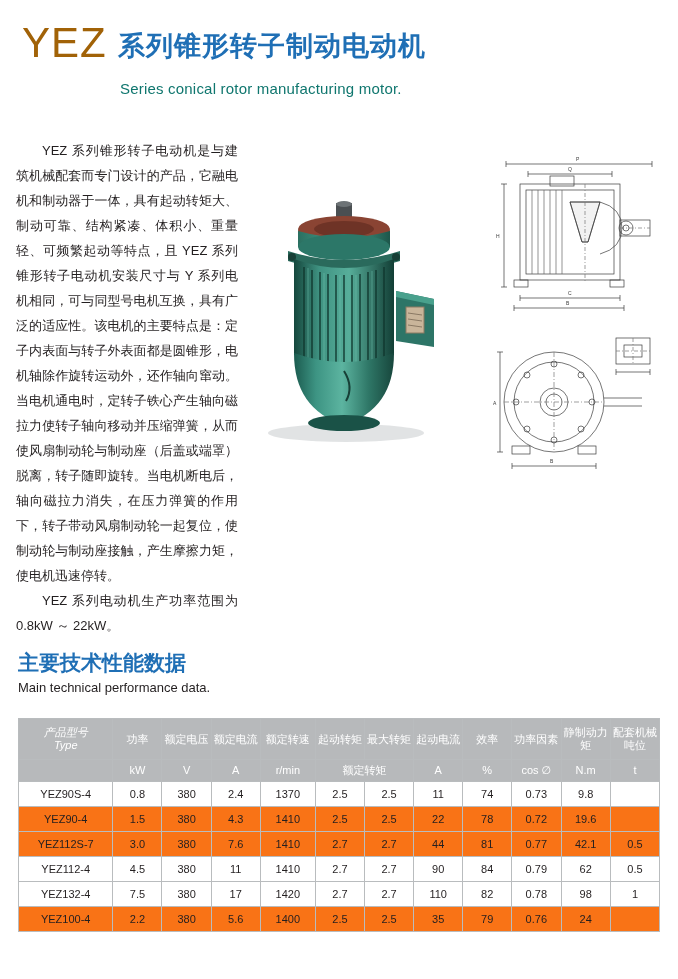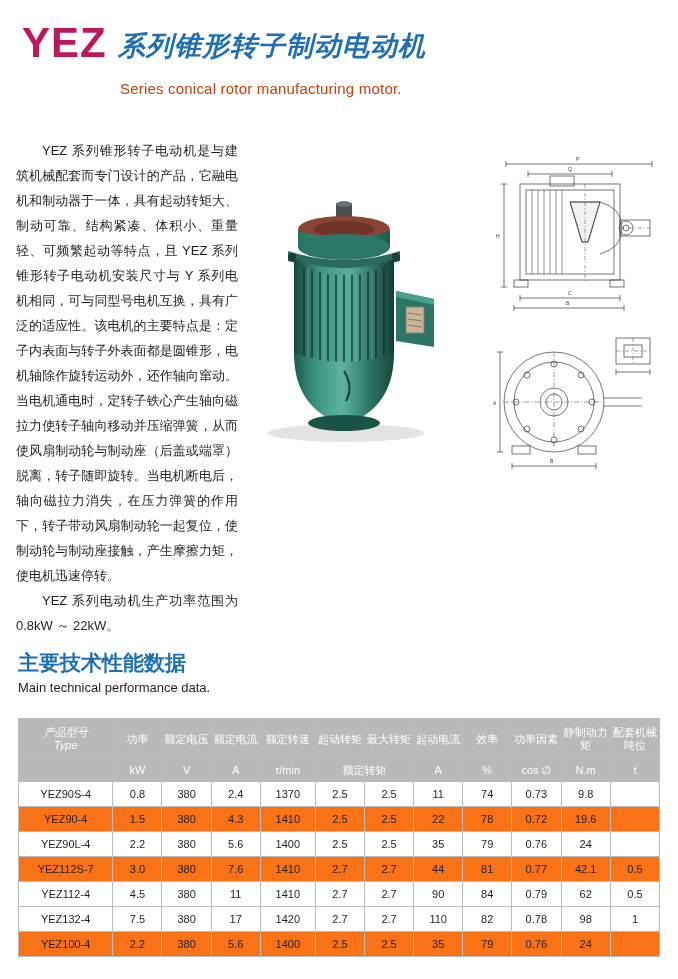--- a/index.html
+++ b/index.html
@@ -10,31 +10,31 @@
     color:#231f20;
     position:relative;
     overflow:hidden;
   }
   
   .header{
     position:absolute;left:0;top:0;width:678px;height:110px;
   }
   .brand{
     position:absolute;left:22px;top:22px;
-    font-size:42px;font-weight:bold;color:#be185d;
+    font-size:42px;font-weight:normal;color:#a16207;
     letter-spacing:1px;line-height:42px;
   }
   .brand-cn{
     position:absolute;left:118px;top:30px;
     font-size:27px;color:#1f6fb5;font-weight:bold;
-    line-height:32px;letter-spacing:1px;font-style:italic;
+    line-height:32px;letter-spacing:1px;
   }
   .brand-en{
     position:absolute;left:120px;top:80px;
-    font-size:15px;color:#c2410c;
+    font-size:15px;color:#0f766e;
     letter-spacing:.2px;
   }
 
   
   .body-text{
     position:absolute;left:16px;top:138px;width:222px;
     font-size:13px;line-height:25px;color:#231f20;
     text-align:justify;
   }
   .body-text p{margin:0;}
@@ -346,85 +346,71 @@
           <td>4.3</td>
           <td>1410</td>
           <td>2.5</td>
           <td>2.5</td>
           <td>22</td>
           <td>78</td>
           <td>0.72</td>
           <td>19.6</td>
           <td></td>
         </tr>
+        <tr class="alt">
+          <td class="model">YEZ112S-7</td>
+          <td>3.0</td>
+          <td>380</td>
+          <td>7.6</td>
+          <td>1410</td>
+          <td>2.7</td>
+          <td>2.7</td>
+          <td>44</td>
+          <td>81</td>
+          <td>0.77</td>
+          <td>42.1</td>
+          <td>0.5</td>
+        </tr>
         <tr>
-          <td class="model">YEZ90L-4</td>
+          <td class="model">YEZ112-4</td>
+          <td>4.5</td>
+          <td>380</td>
+          <td>11</td>
+          <td>1410</td>
+          <td>2.7</td>
+          <td>2.7</td>
+          <td>90</td>
+          <td>84</td>
+          <td>0.79</td>
+          <td>62</td>
+          <td>0.5</td>
+        </tr>
+        <tr>
+          <td class="model">YEZ132-4</td>
+          <td>7.5</td>
+          <td>380</td>
+          <td>17</td>
+          <td>1420</td>
+          <td>2.7</td>
+          <td>2.7</td>
+          <td>110</td>
+          <td>82</td>
+          <td>0.78</td>
+          <td>98</td>
+          <td>1</td>
+        </tr>
+        <tr class="alt">
+          <td class="model">YEZ100-4</td>
           <td>2.2</td>
           <td>380</td>
           <td>5.6</td>
           <td>1400</td>
           <td>2.5</td>
           <td>2.5</td>
           <td>35</td>
           <td>79</td>
           <td>0.76</td>
           <td>24</td>
           <td></td>
         </tr>
-        <tr class="alt">
-          <td class="model">YEZ112S-7</td>
-          <td>3.0</td>
-          <td>380</td>
-          <td>7.6</td>
-          <td>1410</td>
-          <td>2.7</td>
-          <td>2.7</td>
-          <td>44</td>
-          <td>81</td>
-          <td>0.77</td>
-          <td>42.1</td>
-          <td>0.5</td>
-        </tr>
-        <tr>
-          <td class="model">YEZ112-4</td>
-          <td>4.5</td>
-          <td>380</td>
-          <td>11</td>
-          <td>1410</td>
-          <td>2.7</td>
-          <td>2.7</td>
-          <td>90</td>
-          <td>84</td>
-          <td>0.79</td>
-          <td>62</td>
-          <td>0.5</td>
-        </tr>
-        <tr>
-          <td class="model">YEZ132-4</td>
-          <td>7.5</td>
-          <td>380</td>
-          <td>17</td>
-          <td>1420</td>
-          <td>2.7</td>
-          <td>2.7</td>
-          <td>110</td>
-          <td>82</td>
-          <td>0.78</td>
-          <td>98</td>
-          <td>1</td>
-        </tr>
-        <tr class="alt">
-          <td class="model">YEZ100-4</td>
-          <td>2.2</td>
-          <td>380</td>
-          <td>5.6</td>
-          <td>1400</td>
-          <td>2.5</td>
-          <td>2.5</td>
-          <td>35</td>
-          <td>79</td>
-          <td>0.76</td>
-          <td>24</td>
-          <td></td>
-        </tr>
       </tbody>
   </table>
 </div>
 
 </body></html>

